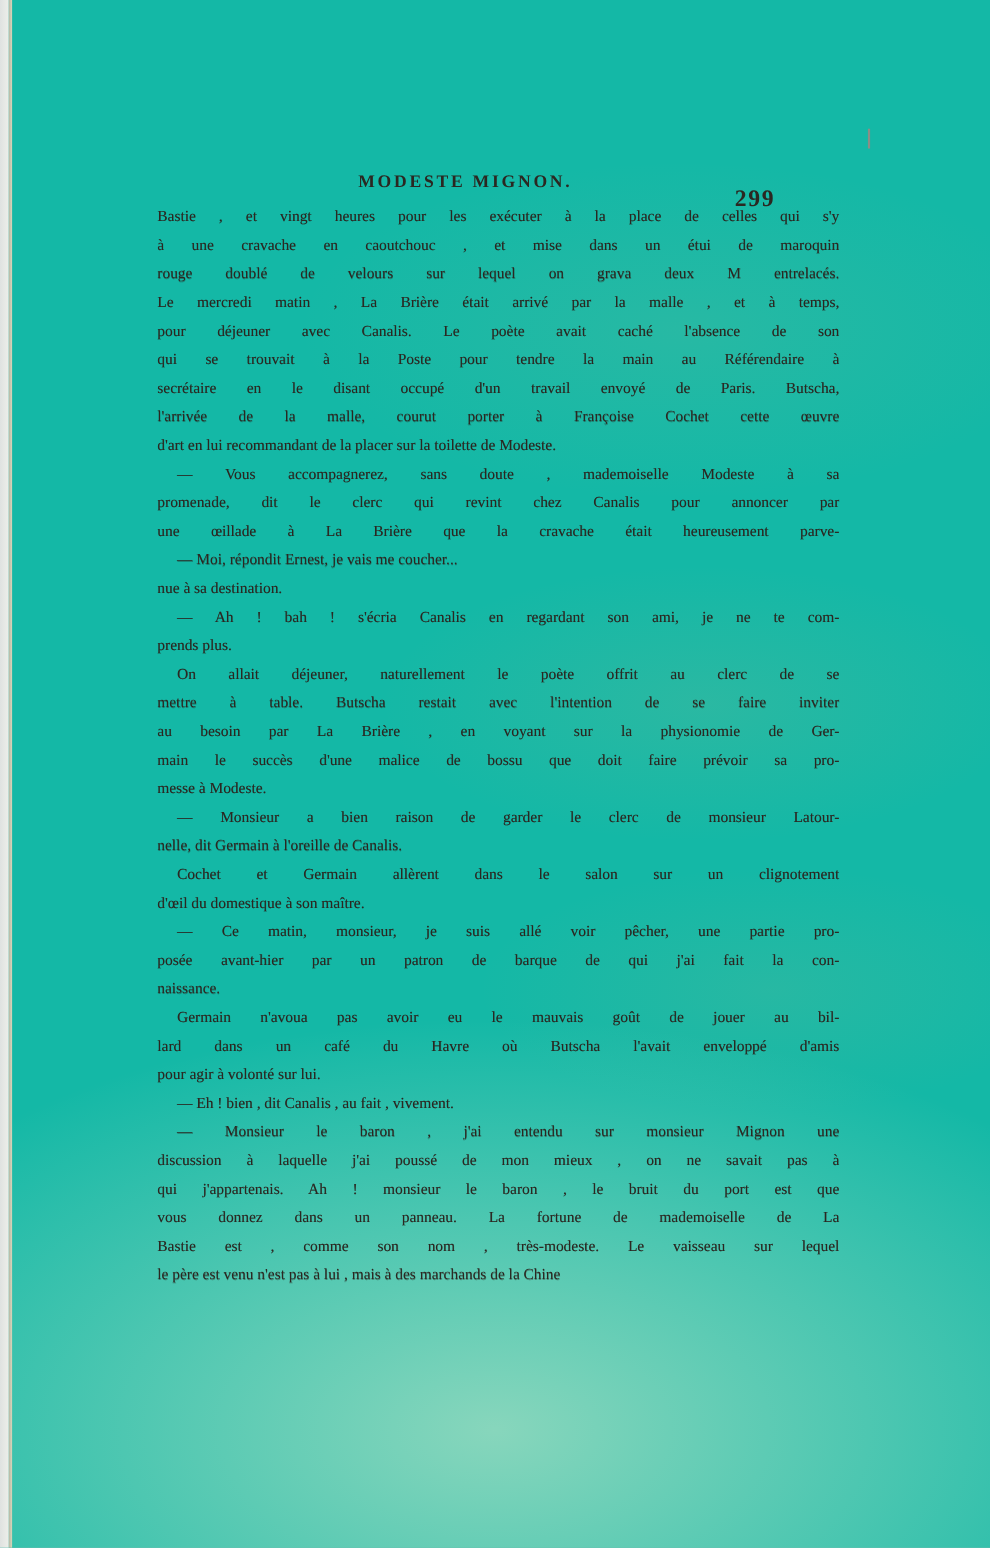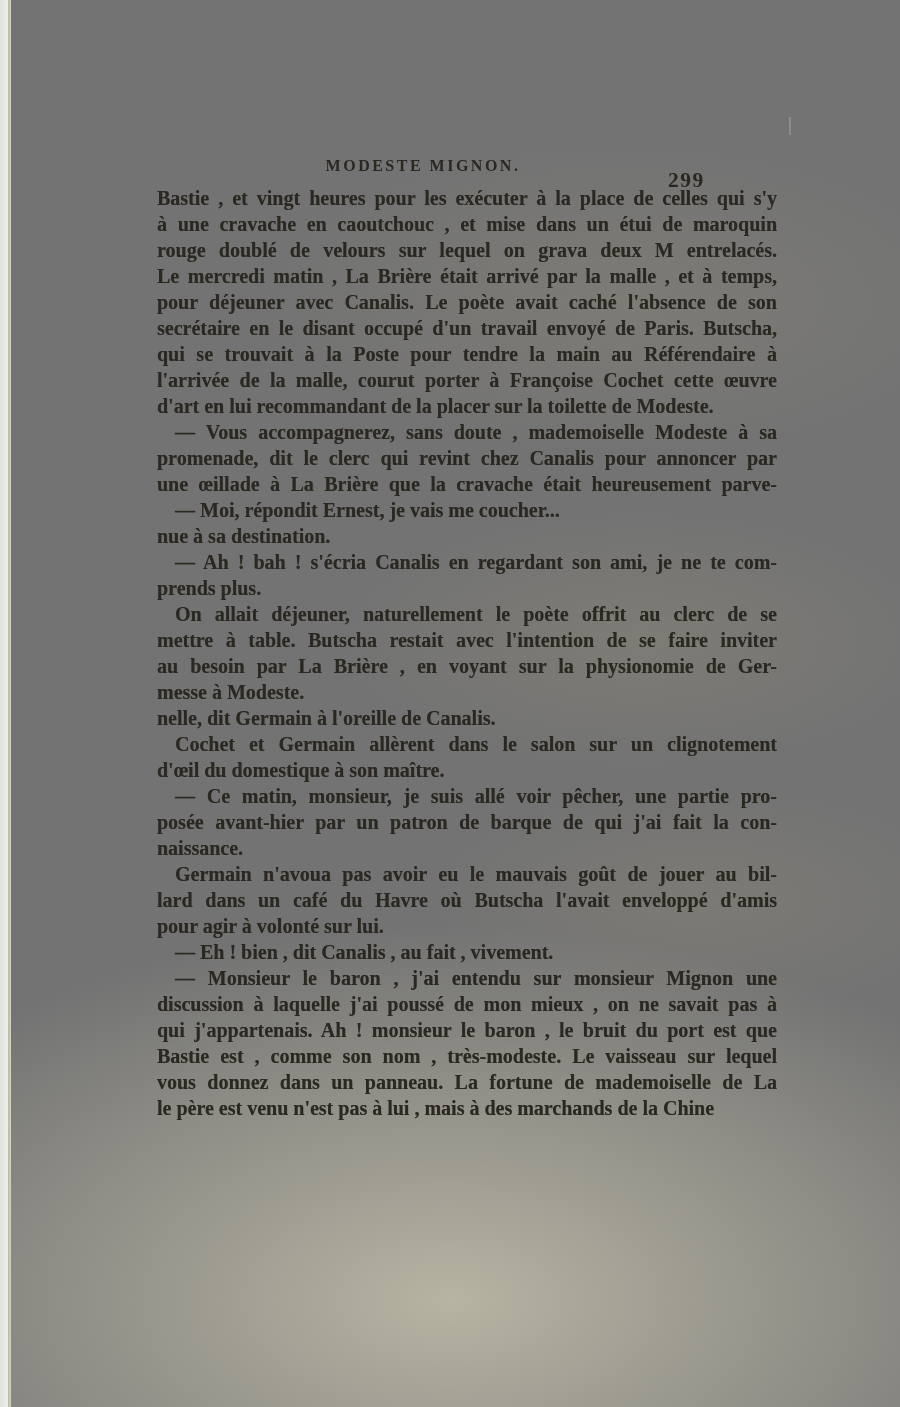--- a/index.html
+++ b/index.html
@@ -13,21 +13,21 @@
     background: #b9bdb9;
     font-family: "Liberation Serif", "DejaVu Serif", serif;
     overflow: hidden;
   }
   .scan-page {
     position: absolute;
     left: 0;
     top: 0;
     width: 900px;
     height: 1407px;
-    background: #737373;
+    background: #14b8a6;
     color: #2b2721;
   }
   
   .paper-texture {
     position: absolute;
     inset: 0;
     pointer-events: none;
     background:
       radial-gradient(ellipse 420px 180px at 640px 640px, rgba(205,188,135,0.12), rgba(205,188,135,0) 70%),
       radial-gradient(ellipse 380px 160px at 700px 900px, rgba(205,188,135,0.10), rgba(205,188,135,0) 70%),
@@ -78,27 +78,26 @@
     top: 151px;
     font-size: 21.5px;
     font-weight: 700;
     letter-spacing: 1.5px;
     line-height: 26px;
     color: #2b2721;
     margin-top: 16px;
   }
   .body-text {
     position: absolute;
-    left: 157px;
+    left: 143px;
     top: 185px;
     width: 620px;
-    font-size: 20px;
+    font-size: 14px;
     color: #2b2721;
     text-shadow: 0.25px 0.25px 0 rgba(43,39,33,0.45);
-    font-weight: bold;
   }
   .body-text .line {
     height: 26px;
     line-height: 26px;
     text-align: justify;
     -moz-text-align-last: justify;
     text-align-last: justify;
     overflow: hidden;
   }
   .body-text .line.last {
@@ -121,45 +120,47 @@
   <div class="running-title">MODESTE MIGNON.</div>
 
   <div class="page-number">299</div>
 
   <div class="body-text" id="body-text">
       <div class="line">Bastie , et vingt heures pour les exécuter à la place de celles qui s'y</div>
       <div class="line">à une cravache en caoutchouc , et mise dans un étui de maroquin</div>
       <div class="line">rouge doublé de velours sur lequel on grava deux M entrelacés.</div>
       <div class="line">Le mercredi matin , La Brière était arrivé par la malle , et à temps,</div>
       <div class="line">pour déjeuner avec Canalis. Le poète avait caché l'absence de son</div>
+      <div class="line">qui se trouvait à la Poste pour tendre la main au Référendaire à</div>
       <div class="line">secrétaire en le disant occupé d'un travail envoyé de Paris. Butscha,</div>
-      <div class="line">qui se trouvait à la Poste pour tendre la main au Référendaire à</div>
       <div class="line">l'arrivée de la malle, courut porter à Françoise Cochet cette œuvre</div>
       <div class="line last">d'art en lui recommandant de la placer sur la toilette de Modeste.</div>
       <div class="line indent">— Vous accompagnerez, sans doute , mademoiselle Modeste à sa</div>
       <div class="line">promenade, dit le clerc qui revint chez Canalis pour annoncer par</div>
       <div class="line">une œillade à La Brière que la cravache était heureusement parve-</div>
       <div class="line last indent">— Moi, répondit Ernest, je vais me coucher...</div>
       <div class="line last">nue à sa destination.</div>
       <div class="line indent">— Ah ! bah ! s'écria Canalis en regardant son ami, je ne te com-</div>
       <div class="line last">prends plus.</div>
       <div class="line indent">On allait déjeuner, naturellement le poète offrit au clerc de se</div>
       <div class="line">mettre à table. Butscha restait avec l'intention de se faire inviter</div>
       <div class="line">au besoin par La Brière , en voyant sur la physionomie de Ger-</div>
+      <div class="line">main le succès d'une malice de bossu que doit faire prévoir sa pro-</div>
       <div class="line last">messe à Modeste.</div>
+      <div class="line indent">— Monsieur a bien raison de garder le clerc de monsieur Latour-</div>
       <div class="line last">nelle, dit Germain à l'oreille de Canalis.</div>
       <div class="line indent">Cochet et Germain allèrent dans le salon sur un clignotement</div>
       <div class="line last">d'œil du domestique à son maître.</div>
       <div class="line indent">— Ce matin, monsieur, je suis allé voir pêcher, une partie pro-</div>
       <div class="line">posée avant-hier par un patron de barque de qui j'ai fait la con-</div>
       <div class="line last">naissance.</div>
       <div class="line indent">Germain n'avoua pas avoir eu le mauvais goût de jouer au bil-</div>
       <div class="line">lard dans un café du Havre où Butscha l'avait enveloppé d'amis</div>
       <div class="line last">pour agir à volonté sur lui.</div>
       <div class="line last indent">— Eh ! bien , dit Canalis , au fait , vivement.</div>
       <div class="line indent">— Monsieur le baron , j'ai entendu sur monsieur Mignon une</div>
       <div class="line">discussion à laquelle j'ai poussé de mon mieux , on ne savait pas à</div>
       <div class="line">qui j'appartenais. Ah ! monsieur le baron , le bruit du port est que</div>
+      <div class="line">vous donnez dans un panneau. La fortune de mademoiselle de La</div>
       <div class="line">Bastie est , comme son nom , très-modeste. Le vaisseau sur lequel</div>
-      <div class="line">vous donnez dans un panneau. La fortune de mademoiselle de La</div>
       <div class="line last">le père est venu n'est pas à lui , mais à des marchands de la Chine</div>
     </div>
 </div>
 
 </body></html>

